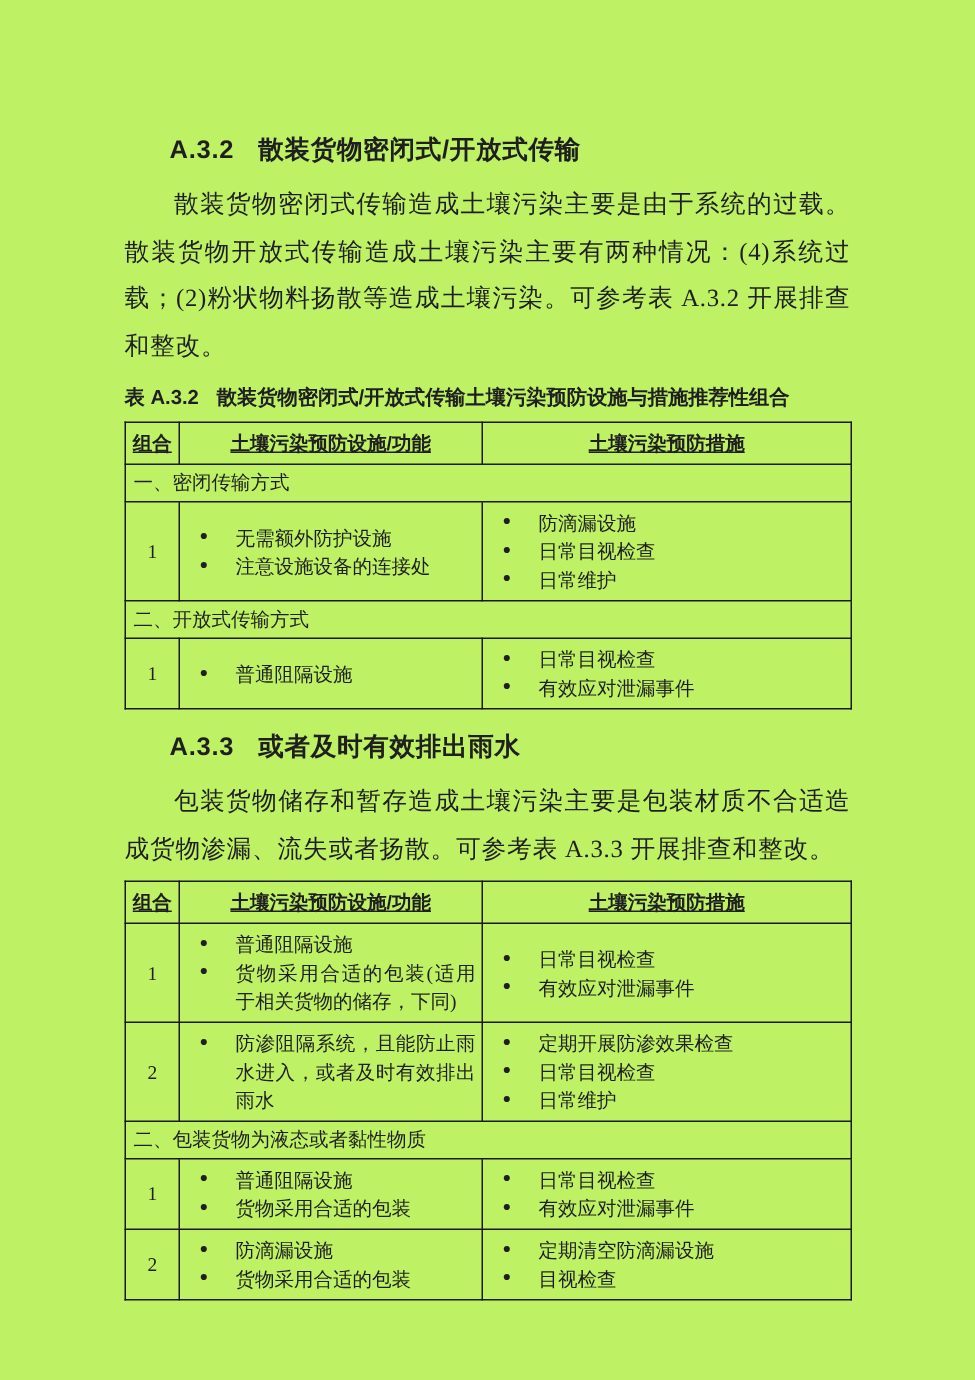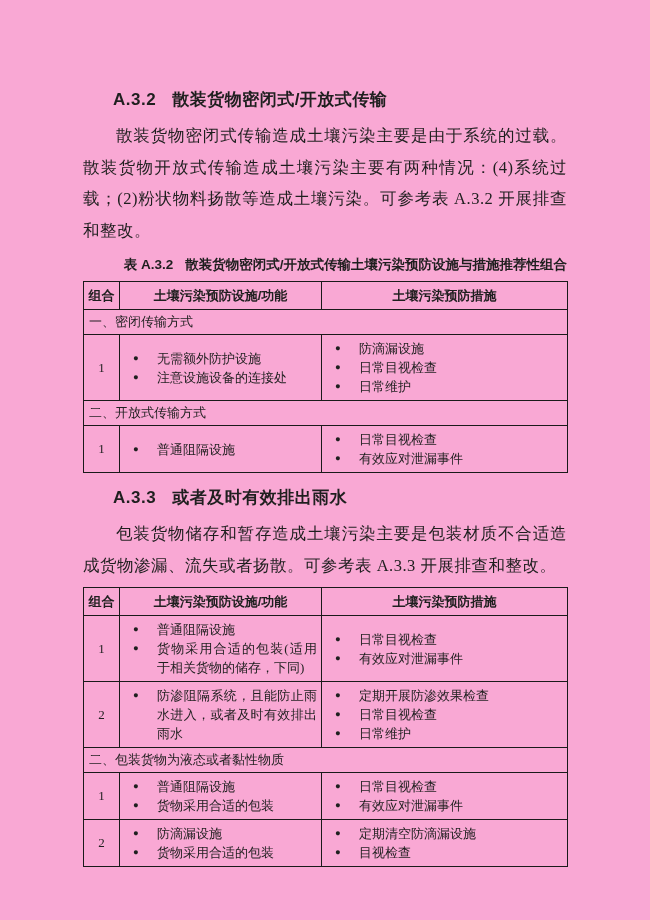--- a/index.html
+++ b/index.html
@@ -6,21 +6,21 @@
   body{
     width:650px;height:920px;
     background:#f2f2f2;
     font-family:"Liberation Serif","DejaVu Serif",serif;
     color:#1f1f1f;
     -webkit-font-smoothing:antialiased;
   }
   .page{
     position:relative;
     width:650px;height:920px;
-    background:#f9a8d4;
+    background:#bef264;
     overflow:hidden;
   }
   .content{
     position:absolute;
     left:83px;top:88px;
     width:484px;
   }
   .heading{
     font-family:"Liberation Sans","DejaVu Sans",sans-serif;
     font-weight:bold;
@@ -37,21 +37,21 @@
     line-height:31.5px;
     text-indent:2em;
     text-align:justify;
     letter-spacing:0.5px;
     margin:0 0 6px 0;
   }
   .tbl-title{
     font-family:"Liberation Sans","DejaVu Sans",sans-serif;
     font-weight:bold;
     font-size:13.5px;
-    text-align:right;
+    text-align:left;
     margin:10px 0 7px 0;
     white-space:nowrap;
   }
   .tbl-title .tnum{margin-right:12px;}
   table.rec{
     width:484px;
     border-collapse:collapse;
     table-layout:fixed;
     font-size:13px;
   }
@@ -63,20 +63,21 @@
     vertical-align:middle;
   }
   table.rec{border:1.5px solid #111;}
   table.rec th{
     font-family:"Liberation Sans","DejaVu Sans",sans-serif;
     font-weight:bold;
     font-size:13px;
     text-align:center;
     height:25px;
     padding:1px 2px;
+    text-decoration:underline;
   }
   tr.group td{
     font-family:"Liberation Sans","DejaVu Sans",sans-serif;
     font-weight:normal;
     font-size:13px;
     padding:3px 4px 3px 5px;
     height:17px;
   }
   td.combo{
     text-align:center;

